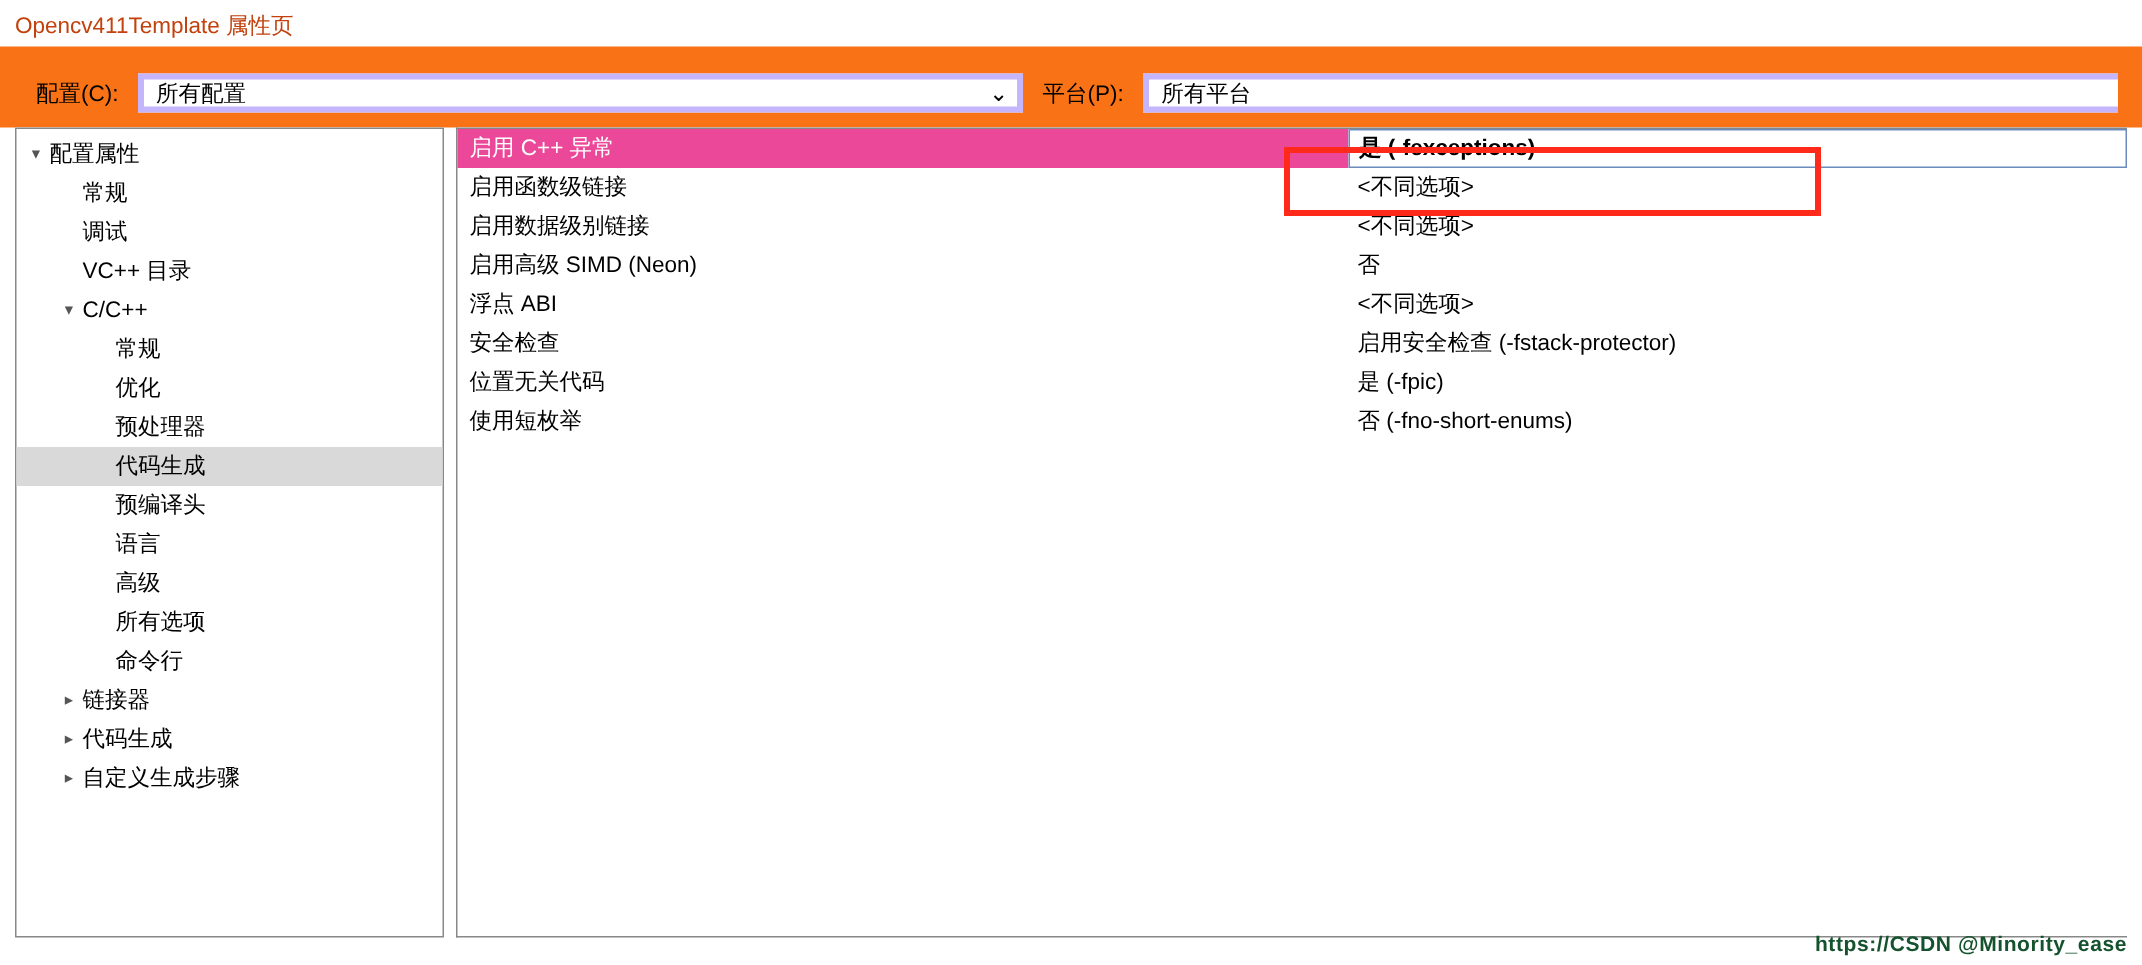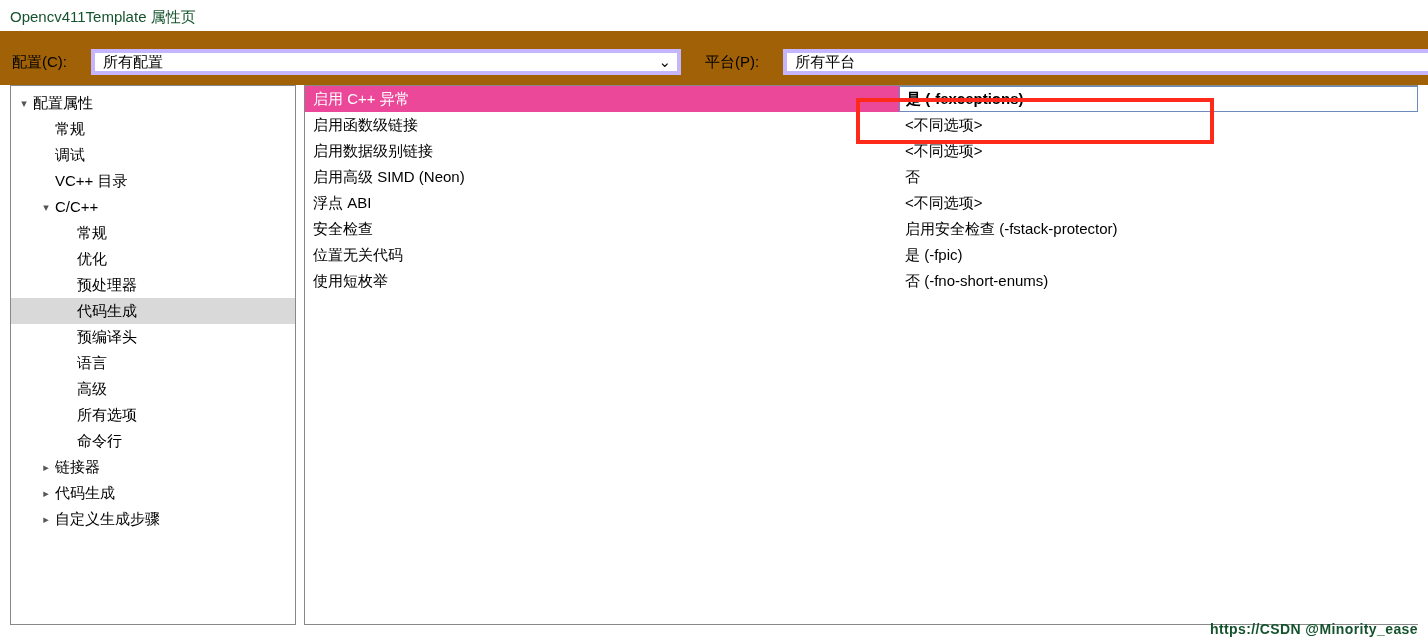--- a/index.html
+++ b/index.html
@@ -1,20 +1,20 @@
 <!DOCTYPE html>
 <html><head>
 <meta charset="utf-8">
 <style>
 * { box-sizing: border-box; margin: 0; padding: 0; font-family: "Microsoft YaHei", "Segoe UI", sans-serif; font-size: 15px; }
 body { background: #fff; width: 1428px; height: 643px; overflow: hidden; position: relative; }
 
-.titlebar { padding: 8px 10px 4px; background: #fff; color: #14532d; }
-
-.toolbar { display: flex; align-items: center; gap: 24px; padding: 18px 12px 10px; background: #a16207; }
+.titlebar { padding: 8px 10px 4px; background: #fff; color: #c2410c; }
+
+.toolbar { display: flex; align-items: center; gap: 13px; padding: 18px 24px 10px; background: #f97316; }
 .toolbar label { white-space: nowrap; }
 .combo { flex: 0 0 auto; border: 4px solid #c4b5fd; background: #fff; height: 26px; display: flex; align-items: center; padding: 0 8px; position: relative; }
 .combo .arrow { position: absolute; right: 6px; top: 50%; transform: translateY(-50%); }
 #config-combo { width: 590px; }
 #platform-combo { width: 650px; border-right: none; }
 
 .main { display: flex; gap: 8px; padding: 0 10px; }
 .tree-panel { width: 286px; border: 1px solid #888; background: #fff; height: 540px; padding: 4px 0; }
 .tree ul { list-style: none; }
 .tree li { line-height: 26px; white-space: nowrap; }

